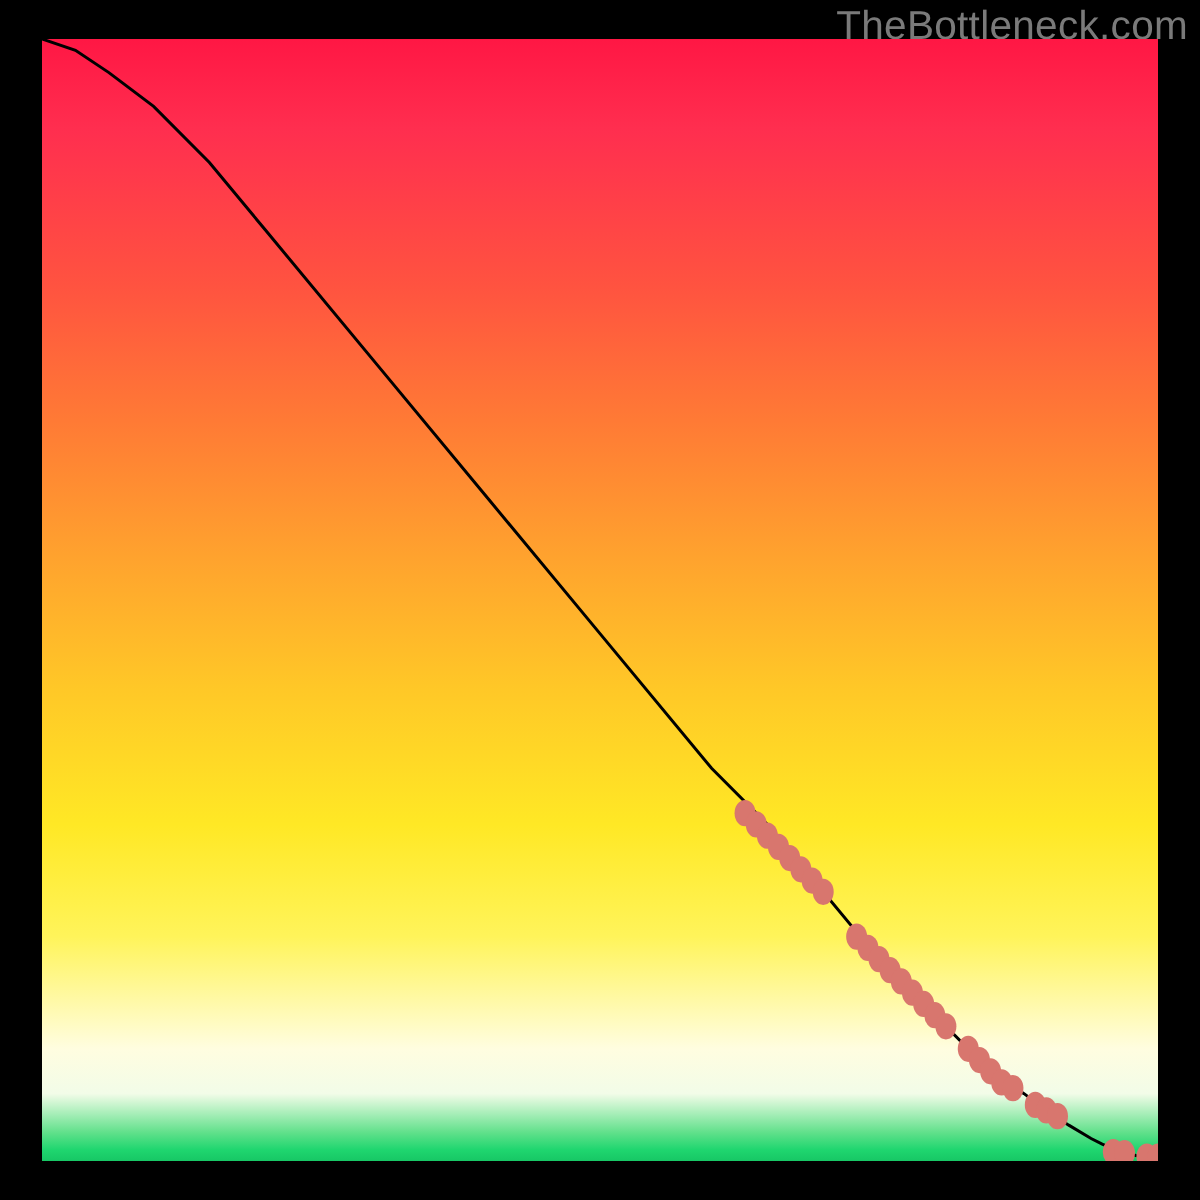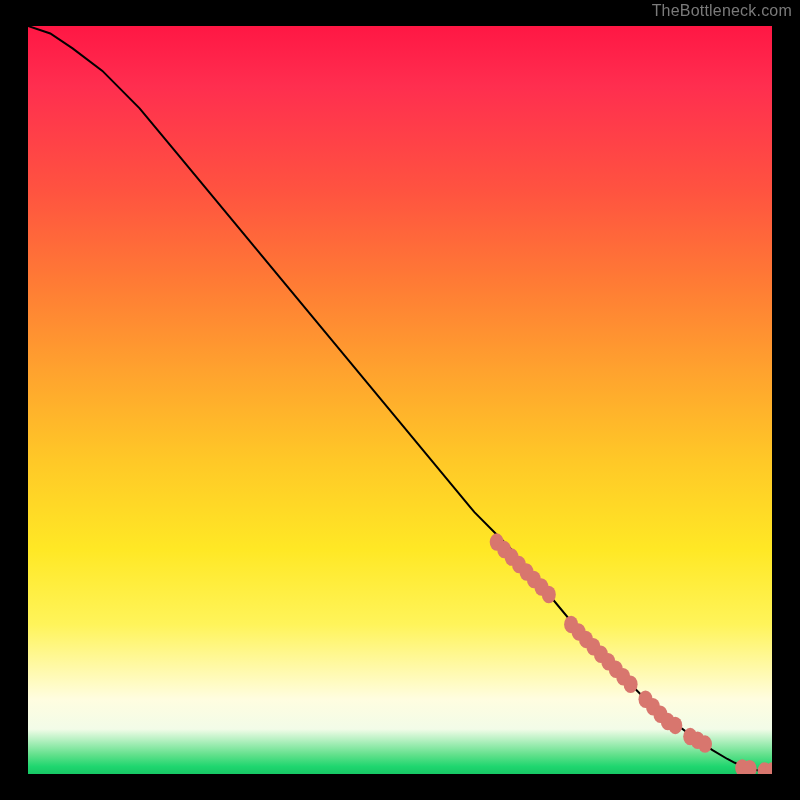--- a/index.html
+++ b/index.html
@@ -15,21 +15,21 @@
     position: relative;
     width: 800px;
     height: 800px;
     background: #000;
   }
   .attribution {
     position: absolute;
     top: 2px;
     right: 8px;
     color: #7a7a7a;
-    font-size: 16px;
+    font-size: 27px;
     letter-spacing: 0.2px;
     font-weight: 400;
   }
   
   .plot {
     position: absolute;
     left: 28px;
     top: 26px;
     width: 744px;  
     height: 748px; 

